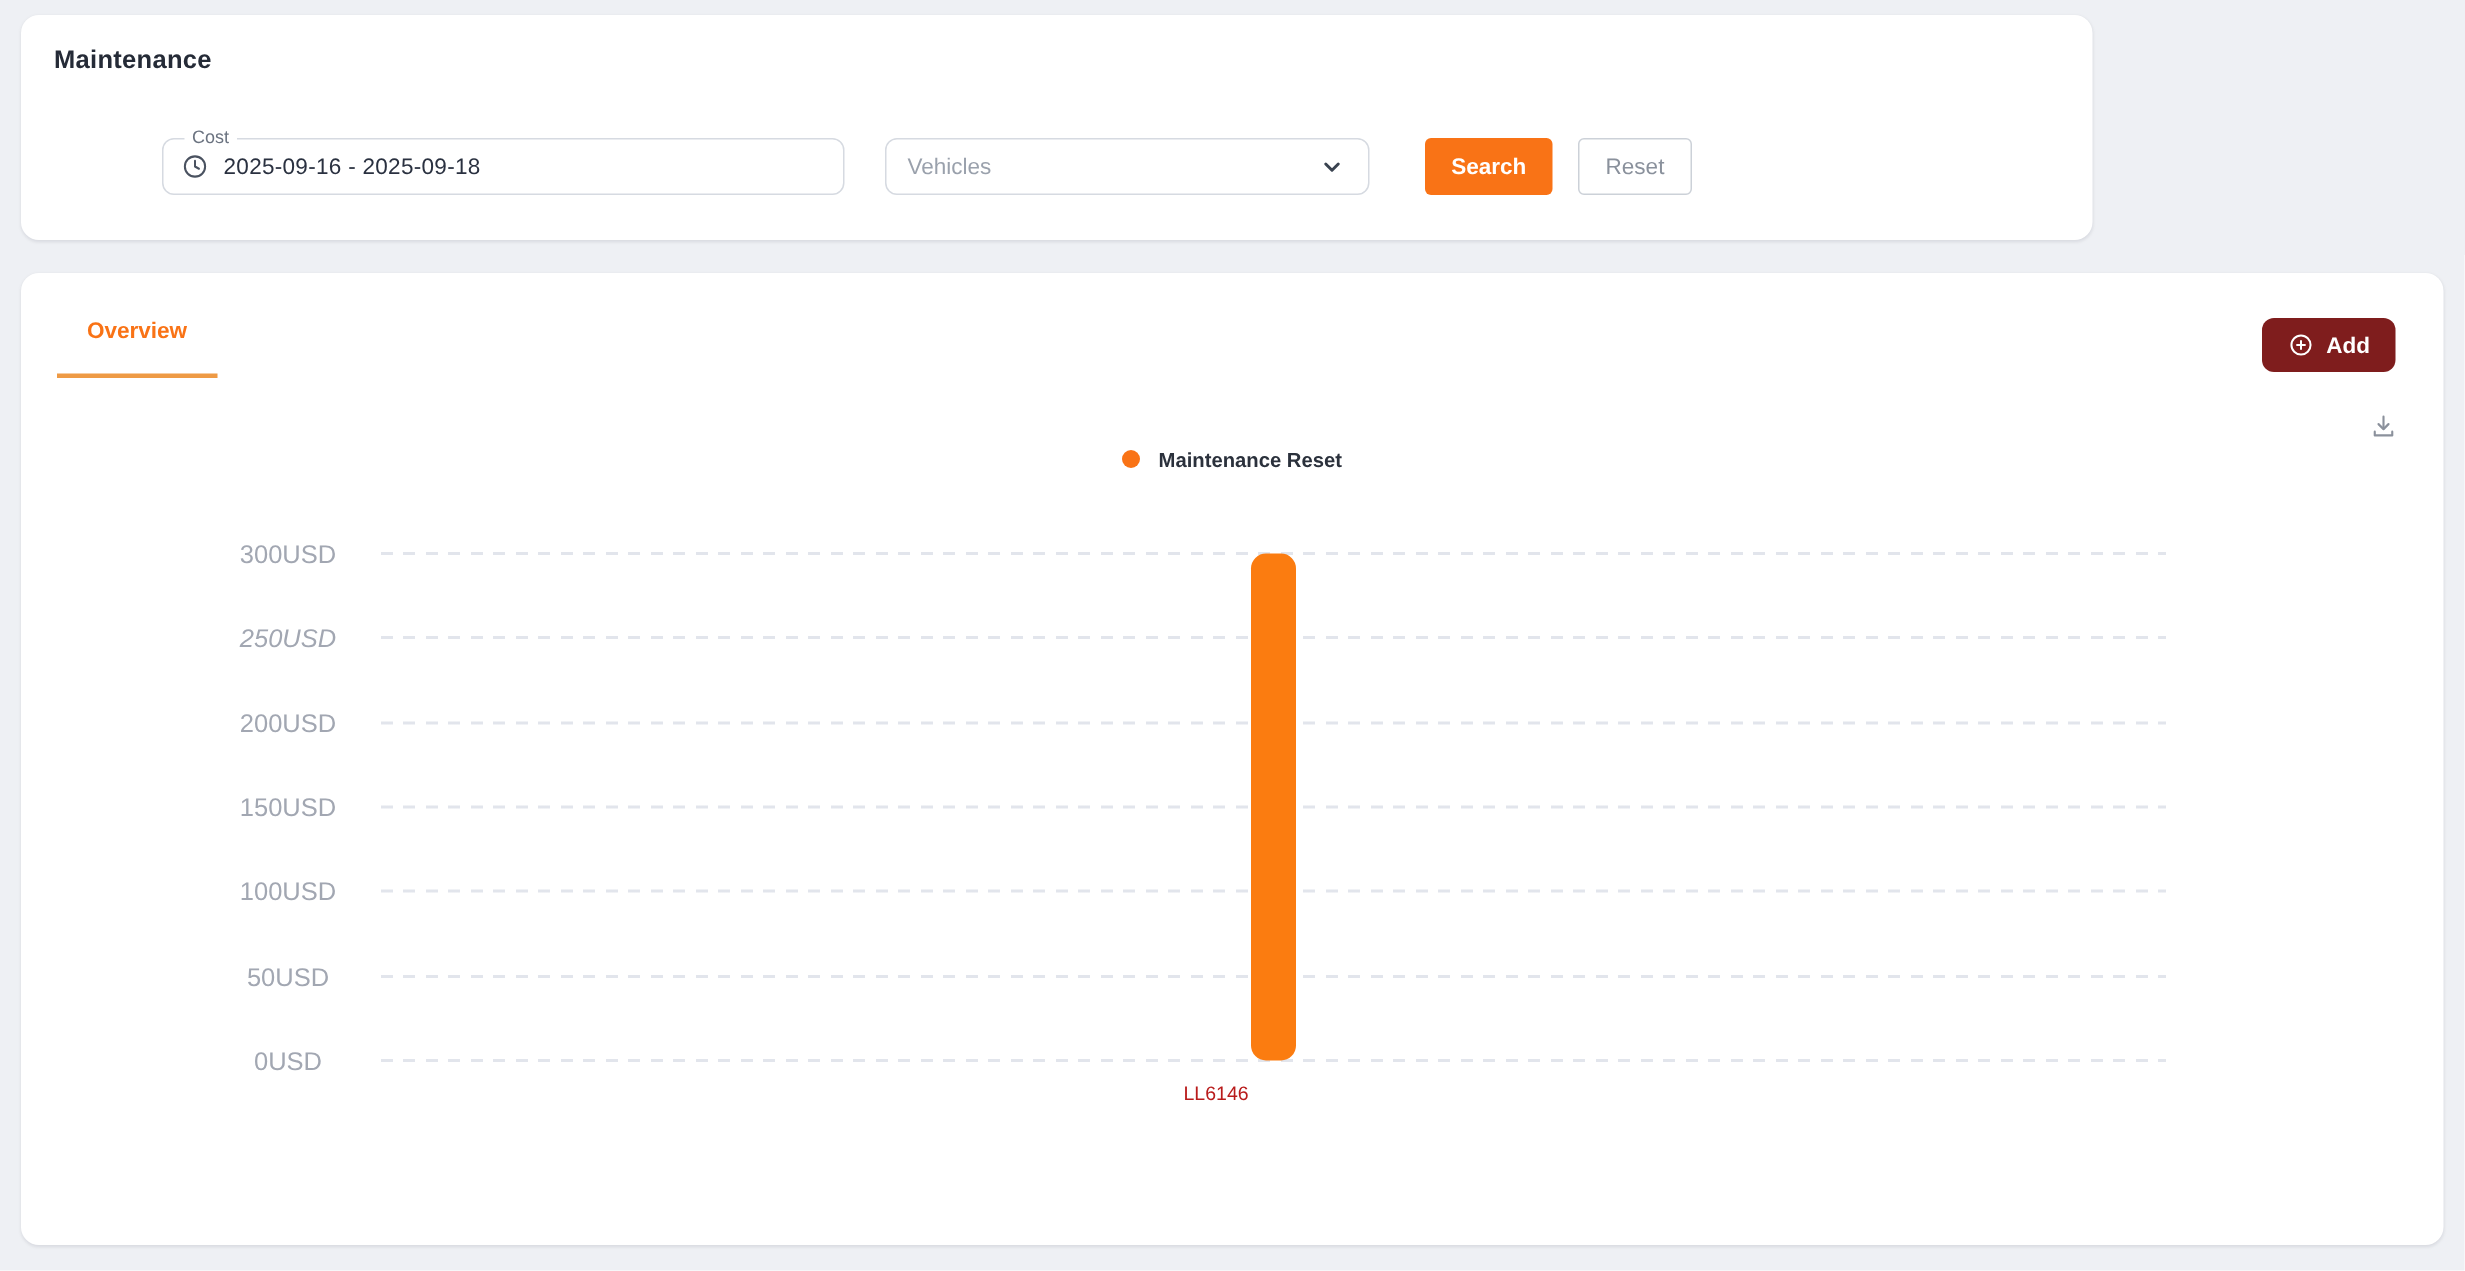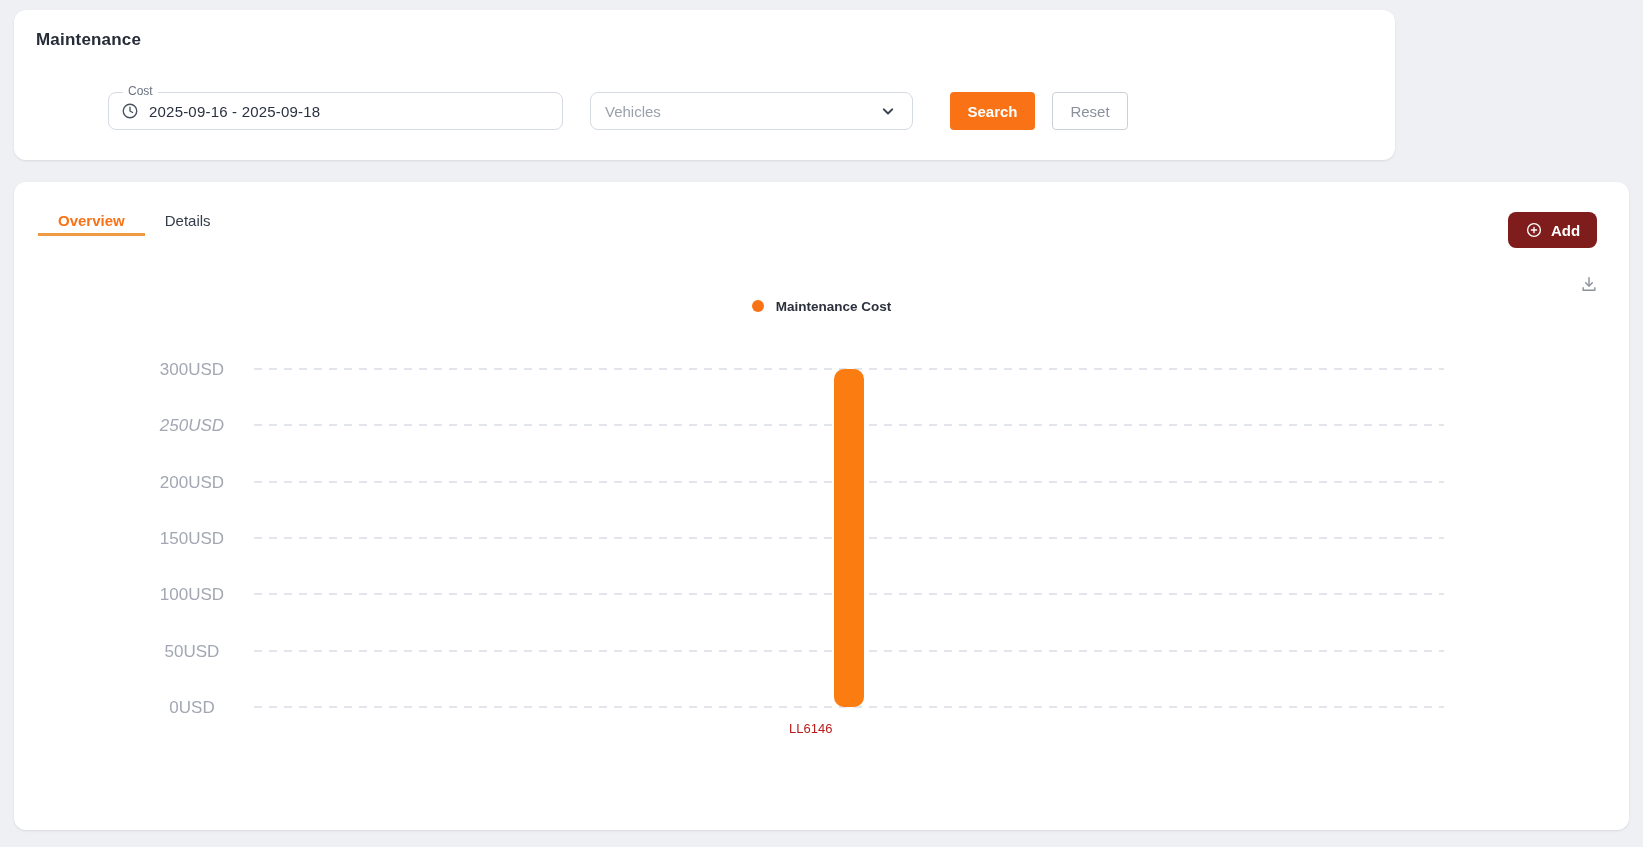--- a/index.html
+++ b/index.html
@@ -38,21 +38,21 @@
     position:absolute; top:82px; height:38px; border-radius:4px;
     display:flex; align-items:center; justify-content:center;
     font-size:15px; cursor:pointer; border:none; font-family:inherit;
   }
   #search-btn { left:936px; width:85px; background:#f97316; color:#fff; font-weight:700; }
   #reset-btn  { left:1038px; width:76px; background:#fff; color:#8a919c; font-weight:500; border:1px solid #ccd1d8; }
 
   
   .tabs { position:absolute; left:24px; top:0; display:flex; }
   .tab {
-    padding:30px 20px 4px; font-size:15px; font-weight:500; color:#343c49;
+    padding:30px 20px 20px; font-size:15px; font-weight:500; color:#343c49;
     cursor:pointer; border-bottom:3px solid transparent;
   }
   .tab.active { color:#f97316; font-weight:600; border-bottom-color:#ee9a45; }
 
   #add-btn {
     position:absolute; top:30px; right:32px; width:89px; height:36px;
     background:#7f1d1d; color:#fff; border:none; border-radius:8px;
     display:flex; align-items:center; justify-content:center; gap:8px;
     font-size:15px; font-weight:700; font-family:inherit; cursor:pointer;
   }
@@ -111,21 +111,20 @@
   </div>
 
   <button class="btn" id="search-btn">Search</button>
   <button class="btn" id="reset-btn">Reset</button>
 </div>
 
 <div class="card" id="content-card">
 
   <div class="tabs">
     <div class="tab active">Overview</div>
-    <div class="tab">Details</div>
   </div>
 
   <button id="add-btn">
     <span style="display:flex;">
       <svg width="18" height="18" viewBox="0 0 24 24" fill="none" stroke="#ffffff" stroke-width="1.8" stroke-linecap="round">
         <circle cx="12" cy="12" r="8.5"></circle>
         <path d="M12 8.5v7M8.5 12h7"></path>
       </svg>
     </span>
     <span>Add</span>
@@ -136,21 +135,21 @@
       <svg width="20" height="20" viewBox="0 0 24 24" fill="none" stroke="#8b919c" stroke-width="1.7" stroke-linecap="round" stroke-linejoin="round">
         <path d="M12 4.5v9.5"></path>
         <path d="M8 10.5l4 4 4-4"></path>
         <path d="M5 16.5v3h14v-3"></path>
       </svg>
     </span>
   </button>
 
   <div id="legend">
     <span class="dot"></span>
-    <span class="legend-label">Maintenance Cost</span>
+    <span class="legend-label">Maintenance Reset</span>
   </div>
 
   <div id="plot-area">
       <div class="gridline" style="top: -1px;"></div>
       <div class="y-tick" style="top: -9px;">300USD</div>
       <div class="gridline" style="top: 55.3333px;"></div>
       <div class="y-tick" style="top: 47.3333px; font-style: italic;">250USD</div>
       <div class="gridline" style="top: 111.667px;"></div>
       <div class="y-tick" style="top: 103.667px;">200USD</div>
       <div class="gridline" style="top: 168px;"></div>

